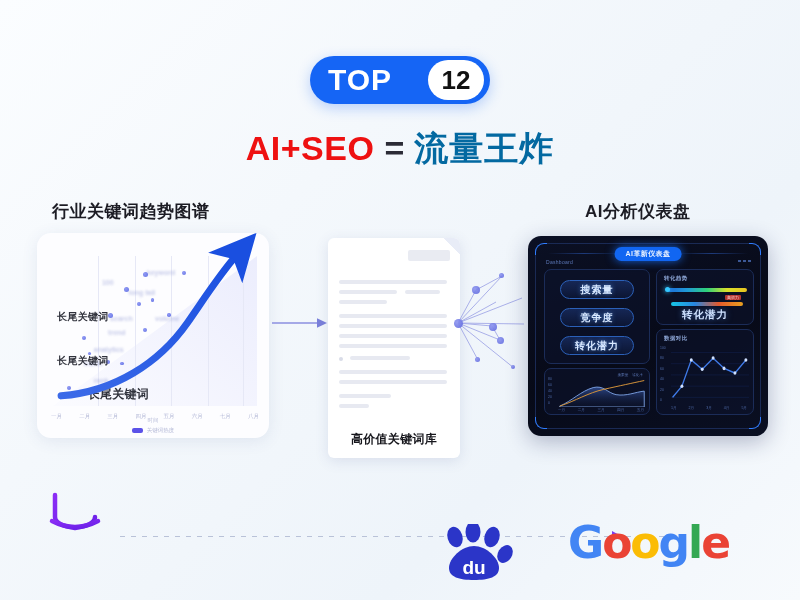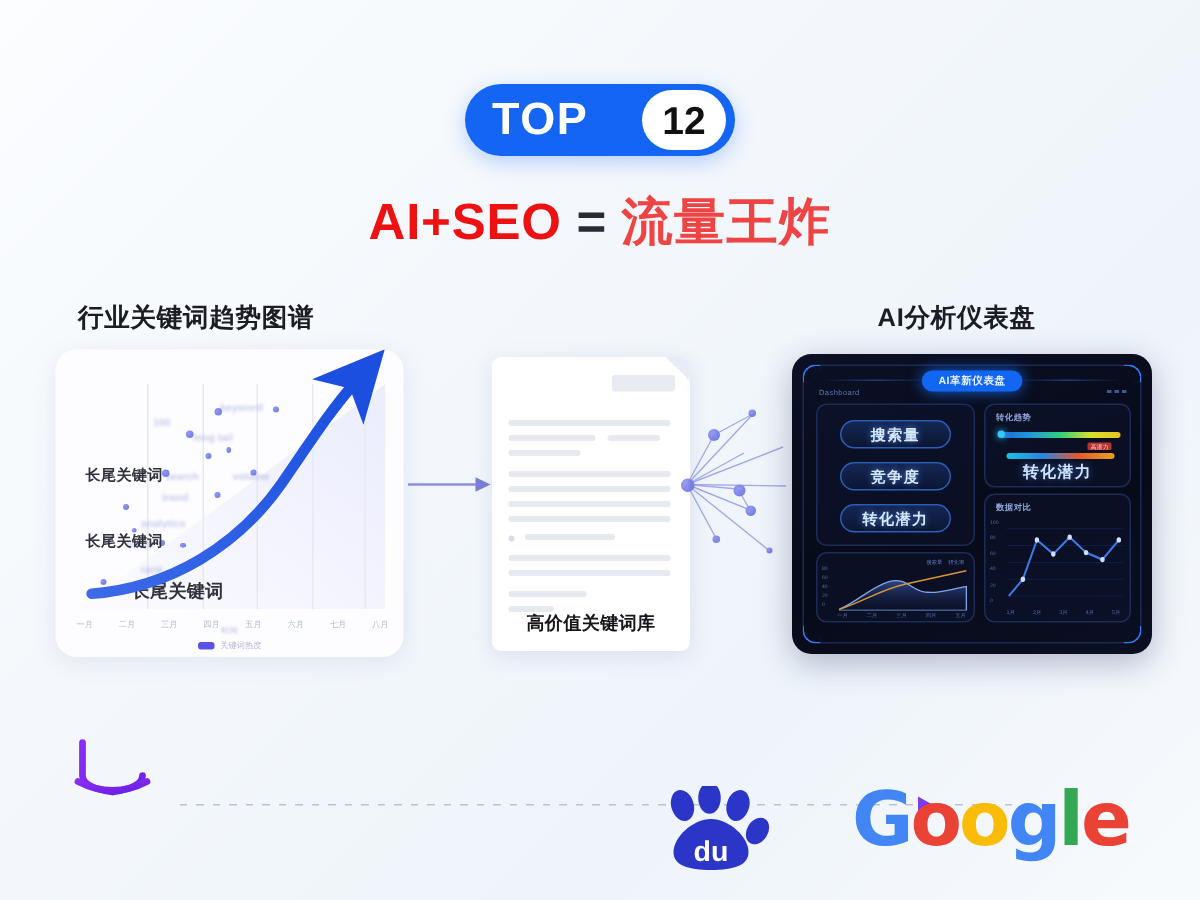--- a/index.html
+++ b/index.html
@@ -28,21 +28,21 @@
     display:flex; align-items:center; justify-content:center; line-height:1;
   }
 
   
   .headline{
     position:absolute; left:0; right:0; top:128px; text-align:center;
     font-size:34px; font-weight:bold; line-height:1.2; white-space:nowrap;
   }
   .headline .seo{ color:#ee1111; letter-spacing:.5px; }
   .headline .eq{ color:#2b2b36; margin:0 10px; }
-  .headline .cn{ color:#ef4444; letter-spacing:1px; }
+  .headline .cn{ color:#0369a1; letter-spacing:1px; }
 
   
   .sec-label{
     position:absolute; font-size:17px; font-weight:bold; color:#1c1c24;
     letter-spacing:.5px; white-space:nowrap;
   }
   #lbl-left{ left:52px; top:200px; }
   #lbl-right{ left:585px; top:200px; }
 
   
@@ -87,21 +87,21 @@
   .xcap{
     position:absolute; left:0; right:0; bottom:14px; text-align:center;
     font-size:5.5px; color:#b9bed9; filter:blur(.6px);
   }
 
   
   .arrow1{ position:absolute; left:272px; top:316px; }
 
   
   .doc-card{
-    position:absolute; left:328px; top:238px; width:132px; height:196px;
+    position:absolute; left:328px; top:238px; width:132px; height:220px;
     background:#fff; border-radius:6px;
     box-shadow:0 3px 14px rgba(60,80,140,.13);
     overflow:hidden;
   }
   .doc-fold{
     position:absolute; right:0; top:0; width:16px; height:16px;
     background:linear-gradient(225deg,#e8ecf7 50%, transparent 50%);
   }
   .doc-tag{
     position:absolute; right:10px; top:12px; width:42px; height:11px;
@@ -210,21 +210,21 @@
     position:absolute; left:120px; top:536px; width:560px; height:1px;
     background:repeating-linear-gradient(90deg,#b9c2d8 0 5px,transparent 5px 11px);
   }
   .dash-tip{
     position:absolute; left:612px; top:531px; width:0; height:0;
     border-left:9px solid #7a3df0;
     border-top:5px solid transparent; border-bottom:5px solid transparent;
   }
   .baidu{ position:absolute; left:441px; top:524px; display:flex; align-items:flex-start; gap:2px; }
   .baidu-cn{ font-size:37px; font-weight:bold; color:#e81c24; letter-spacing:-1px; line-height:.95; }
-  .google{ position:absolute; left:568px; top:521px; font-size:50px; font-weight:bold;
+  .google{ position:absolute; left:568px; top:521px; font-size:44px; font-weight:bold;
            font-family:"DejaVu Sans",sans-serif; letter-spacing:-2px; line-height:1; }
   .g1{color:#4285f4;} .g2{color:#ea4335;} .g3{color:#fbbc05;}
   .g4{color:#4285f4;} .g5{color:#34a853;} .g6{color:#ea4335;}
 </style>
 </head>
 <body>
 
 <div class="stage">
 
   <div class="top-badge">

